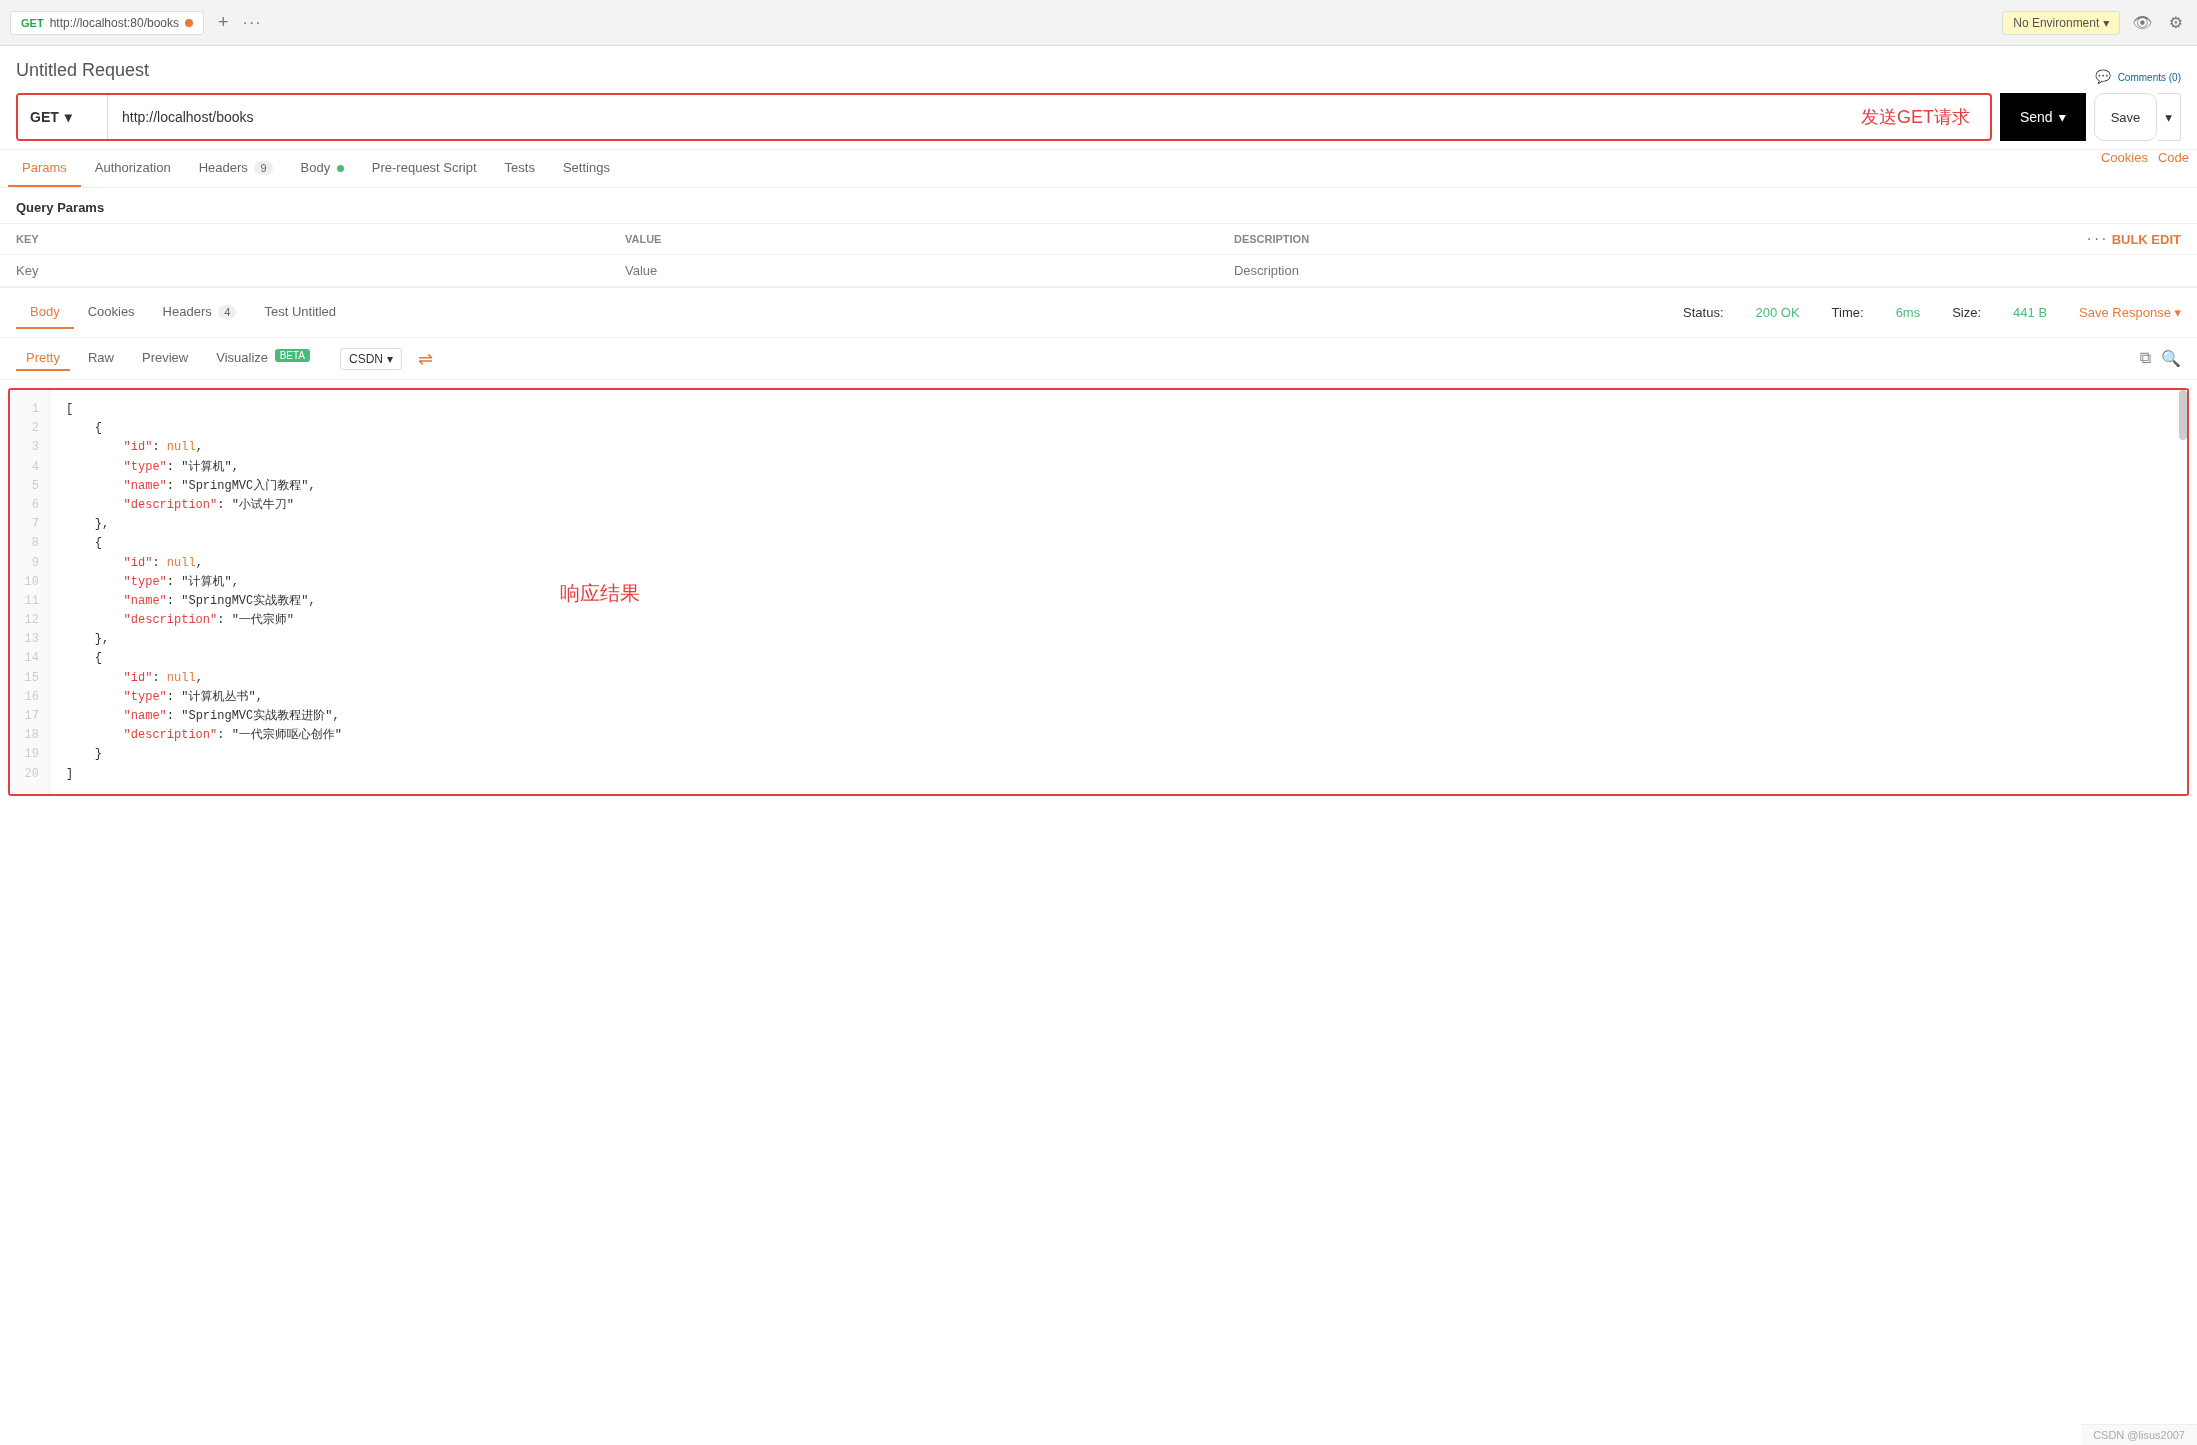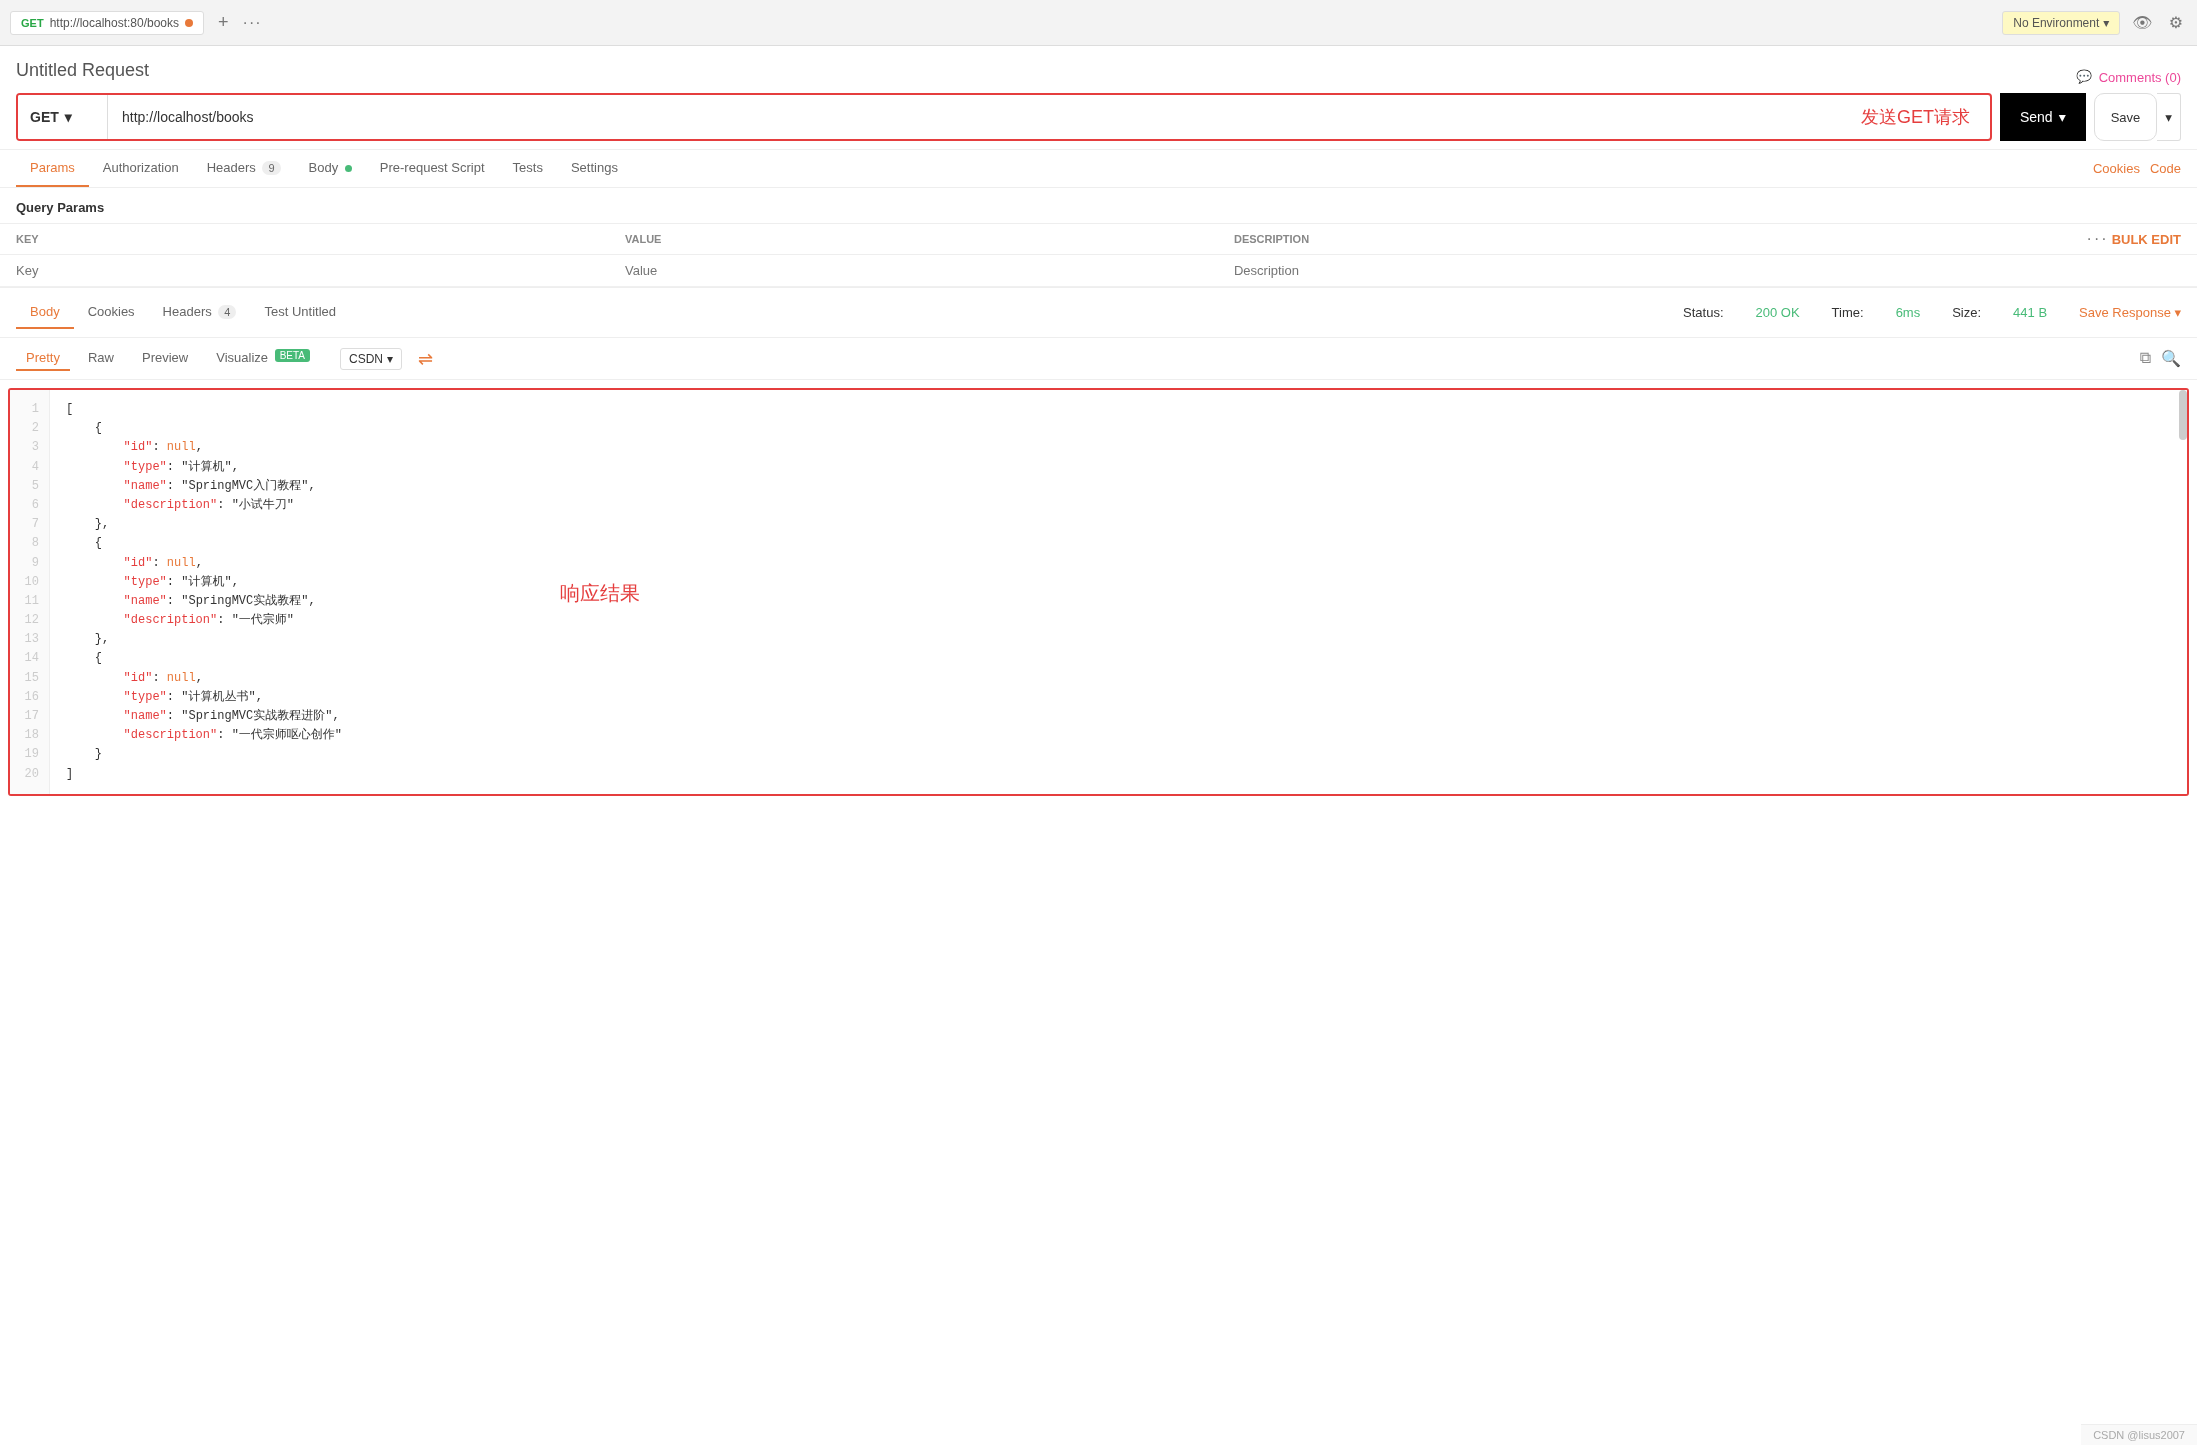--- a/index.html
+++ b/index.html
@@ -13,31 +13,31 @@
     .tab-dot { width: 8px; height: 8px; border-radius: 50%; background: #e8793a; }
     .tab-plus { background: none; border: none; font-size: 18px; cursor: pointer; color: #777; padding: 2px 6px; }
     .tab-dots { background: none; border: none; cursor: pointer; color: #777; font-size: 16px; letter-spacing: 1px; }
     .top-bar-right { margin-left: auto; display: flex; align-items: center; gap: 8px; }
     .env-selector { display: flex; align-items: center; background: #fef9c3; border: 1px solid #ddd; border-radius: 3px; padding: 4px 10px; font-size: 12px; color: #555; gap: 4px; cursor: pointer; }
     .icon-btn { background: none; border: none; cursor: pointer; color: #777; padding: 4px; font-size: 16px; }
 
     
     .request-area { padding: 14px 16px 8px; border-bottom: 1px solid #eee; }
     .request-title { font-size: 18px; color: #555; font-weight: 400; margin-bottom: 12px; }
-    .comments-link { float: right; color: #ec4899; font-size: 13px; cursor: pointer; margin-top: 2px; }
+    .comments-link { float: right; color: #0369a1; font-size: 10px; cursor: pointer; margin-top: 2px; }
     .url-bar { display: flex; align-items: stretch; gap: 0; border: 2px solid #e53e3e; border-radius: 4px; overflow: hidden; margin-bottom: 0; }
     .method-select { display: flex; align-items: center; background: #fff; border: none; border-right: 1px solid #ddd; padding: 0 12px; font-size: 14px; font-weight: 600; color: #333; cursor: pointer; gap: 6px; min-width: 90px; }
     .url-input { flex: 1; border: none; padding: 10px 14px; font-size: 14px; color: #333; outline: none; }
     .annotation-red { color: #e53e3e; font-size: 18px; font-weight: 500; padding: 10px 20px; display: flex; align-items: center; white-space: nowrap; }
     .send-btn { background: #000000; color: #fff; border: none; padding: 0 20px; font-size: 14px; font-weight: 500; cursor: pointer; display: flex; align-items: center; gap: 6px; }
     .save-btn { background: #fff; border: 1px solid #ddd; border-radius: 10px; padding: 8px 16px; font-size: 13px; color: #333; cursor: pointer; margin-left: 8px; }
     .save-btn-arrow { background: #fff; border: 1px solid #ddd; border-left: none; border-radius: 0 3px 3px 0; padding: 8px 8px; cursor: pointer; color: #333; }
 
     
-    .tabs-bar { display: flex; align-items: center; padding: 0 16px; border-bottom: 1px solid #eee; background: #fff; }
+    .tabs-bar { display: flex; padding: 0 8px; border-bottom: 1px solid #eee; background: #fff; }
     .tab { padding: 10px 14px; cursor: pointer; font-size: 13px; color: #666; border-bottom: 2px solid transparent; white-space: nowrap; }
     .tab.active { color: #e8793a; border-bottom-color: #e8793a; font-weight: 500; }
     .tab-badge { background: #eee; border-radius: 8px; padding: 1px 6px; font-size: 11px; margin-left: 3px; }
     .tab-dot-green { width: 7px; height: 7px; border-radius: 50%; background: #48bb78; display: inline-block; margin-left: 3px; vertical-align: middle; }
     .tabs-right { margin-left: auto; display: flex; gap: 10px; }
     .tabs-right a { color: #e8793a; font-size: 13px; cursor: pointer; text-decoration: none; }
 
     
     .section-header { padding: 12px 16px 8px; font-size: 13px; font-weight: 600; color: #333; }
     .params-table { width: 100%; border-collapse: collapse; }

